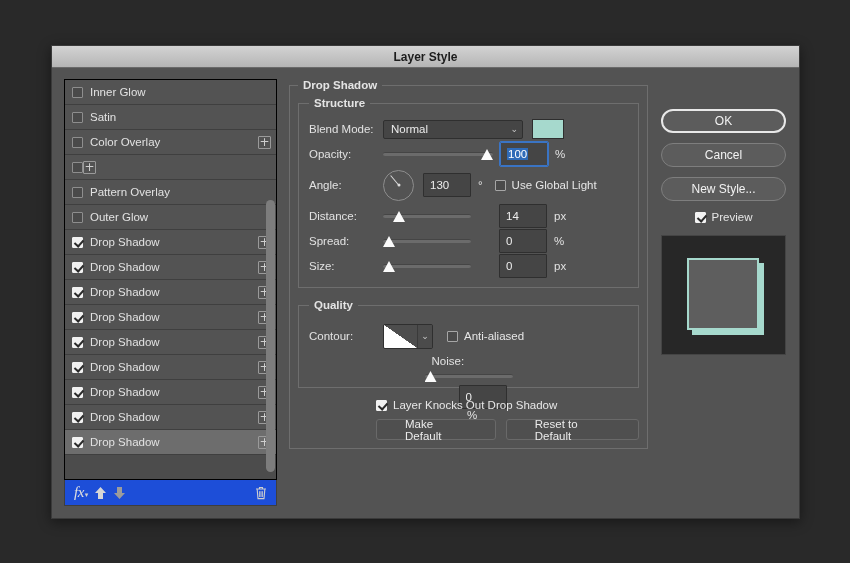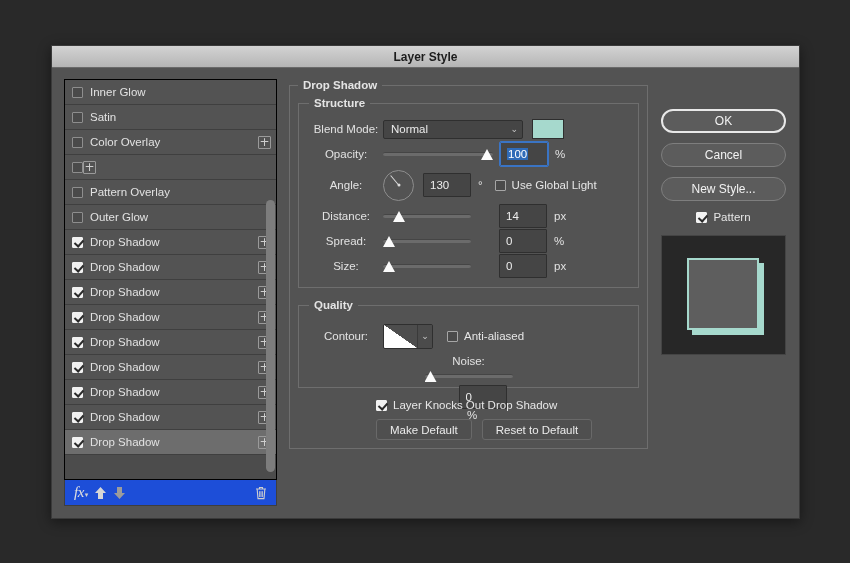--- a/index.html
+++ b/index.html
@@ -174,21 +174,21 @@
   #quality-group { margin-top: 11px; }
 
   .fld {
     display: flex;
     align-items: center;
     height: 22px;
     margin-bottom: 3px;
   }
   .fld-label {
     width: 74px;
-    text-align: center;
+    text-align: left;
     font-size: 11.5px;
     color: #e2e2e2;
     flex: 0 0 auto;
   }
 
   
   .sel {
     height: 19px;
     background: #454545;
     border: 1px solid #2f2f2f;
@@ -336,21 +336,21 @@
   .pbtn {
     height: 21px;
     background: #4f4f4f;
     border: 1px solid #696969;
     border-radius: 3px;
     color: #ebebeb;
     font-size: 11.5px;
     display: inline-flex;
     align-items: center;
     justify-content: center;
-    padding: 0 13px;
+    padding: 0 28px;
   }
   #bottom-opts { margin-top: 11px; padding-left: 78px; }
   #bottom-opts .row1 { display: flex; align-items: center; }
   #bottom-opts .row2 { display: flex; gap: 10px; margin-top: 8px; }
 
   
   #right-col {
     width: 127px;
     flex: 0 0 auto;
     display: flex;
@@ -636,21 +636,21 @@
         </div>
       </fieldset>
     </div>
 
     <div id="right-col">
       <div class="rbtn default">OK</div>
       <div class="rbtn">Cancel</div>
       <div class="rbtn">New Style...</div>
       <div id="preview-row">
         <span class="icb on"></span>
-        <span class="icb-label">Pattern</span>
+        <span class="icb-label">Preview</span>
       </div>
       <div id="preview-thumb" style="background: rgb(39, 39, 39);">
         <div id="pv-shadow" style="background: rgb(166, 217, 205);"></div>
         <div id="pv-square" style="background: rgb(94, 94, 94); border-color: rgb(166, 217, 205);"></div>
       </div>
     </div>
 
   </div>
 </div>
 

